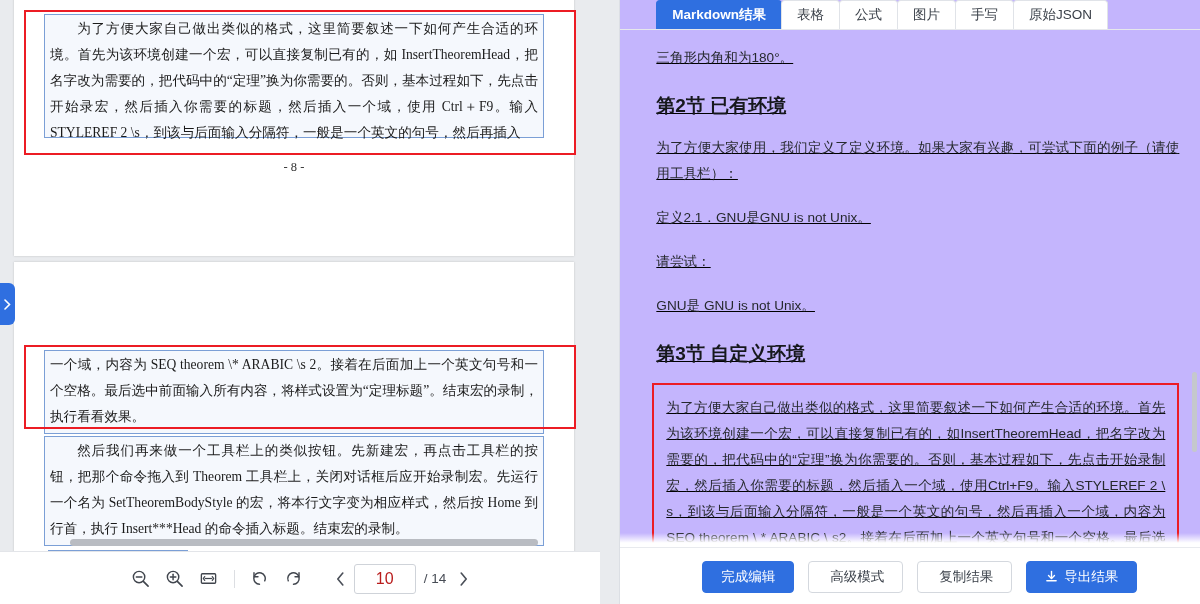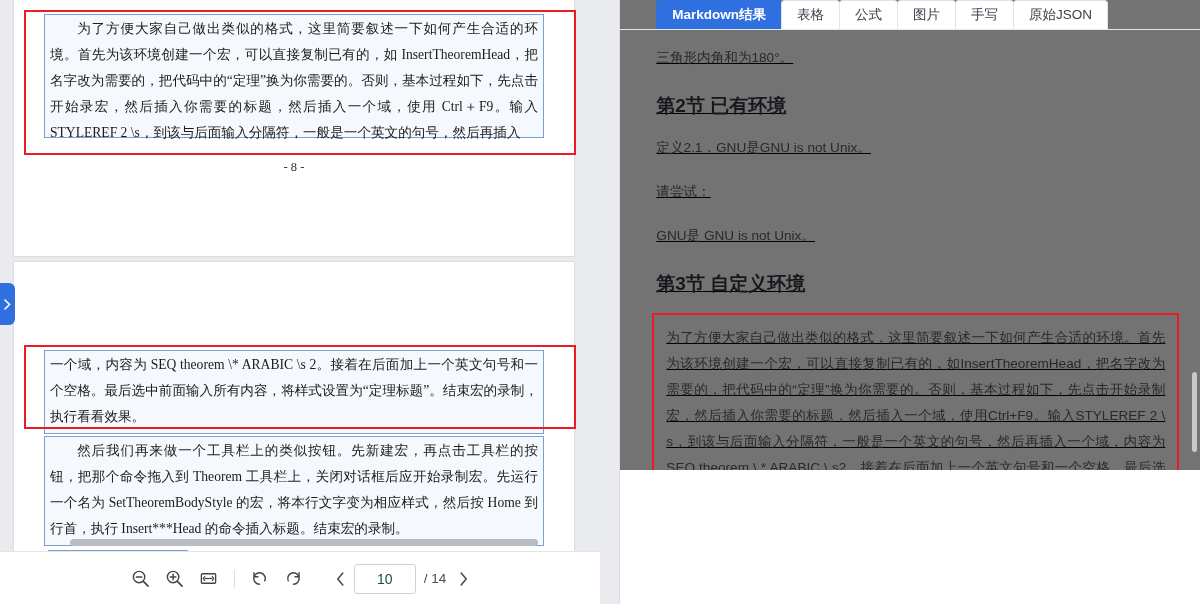--- a/index.html
+++ b/index.html
@@ -146,22 +146,22 @@
     height: 18px;
     background: #dcdee2;
     margin: 0 8px;
   }
   .page-input {
     width: 56px;
     height: 26px;
     border: 1px solid #cfd3d9;
     border-radius: 3px;
     font-family: "Liberation Sans", sans-serif;
-    font-size: 14px;
-    color: #14532d;
+    font-size: 16px;
+    color: #b91c1c;
     text-align: center;
     outline: none;
     background: #fff;
   }
   .page-total {
     font-size: 13.5px;
     color: #474c55;
     margin: 0 4px 0 8px;
     text-align: center;
   }
@@ -180,22 +180,22 @@
   .divider {
     width: 1px;
     height: 604px;
     background: #dcdfe4;
   }
 
   
   .right-pane {
     position: relative;
     width: 599px;
-    height: 470px;
-    background: #737373;
+    height: 604px;
+    background: #c4b5fd;
     overflow: hidden;
   }
   .tabs {
     position: absolute;
     left: 0;
     top: 0;
     width: 599px;
     height: 30px;
     display: flex;
     align-items: flex-start;
@@ -436,20 +436,21 @@
       <div class="tab">原始JSON</div>
     </div>
 
     <div class="result-scroll">
       <div class="result-body">
 
         <p class="r-p">三角形内角和为180°。</p>
 
         <h2 class="r-h">第2节 已有环境</h2>
 
+        <p class="r-p">为了方便大家使用，我们定义了定义环境。如果大家有兴趣，可尝试下面的例子（请使用工具栏）：</p>
         <p class="r-p">定义2.1．GNU是GNU is not Unix。</p>
         <p class="r-p">请尝试：</p>
         <p class="r-p">GNU是 GNU is not Unix。</p>
 
         <h2 class="r-h">第3节 自定义环境</h2>
 
         <div class="r-box-wrap">
           <p class="r-p" style="margin-bottom:8px;">为了方便大家自己做出类似的格式，这里简要叙述一下如何产生合适的环境。首先为该环境创建一个宏，可以直接复制已有的，如InsertTheoremHead，把名字改为需要的，把代码中的“定理”换为你需要的。否则，基本过程如下，先点击开始录制宏，然后插入你需要的标题，然后插入一个域，使用Ctrl+F9。输入STYLEREF 2 \ s，到该与后面输入分隔符，一般是一个英文的句号，然后再插入一个域，内容为SEQ theorem \ * ARABIC \ s2。接着在后面加上一个英文句号和一个空格。最后选中前面输入所有内容，将样式设置为“定理标题”。结束宏的录制，执行看看效果。</p>
         </div>
 

